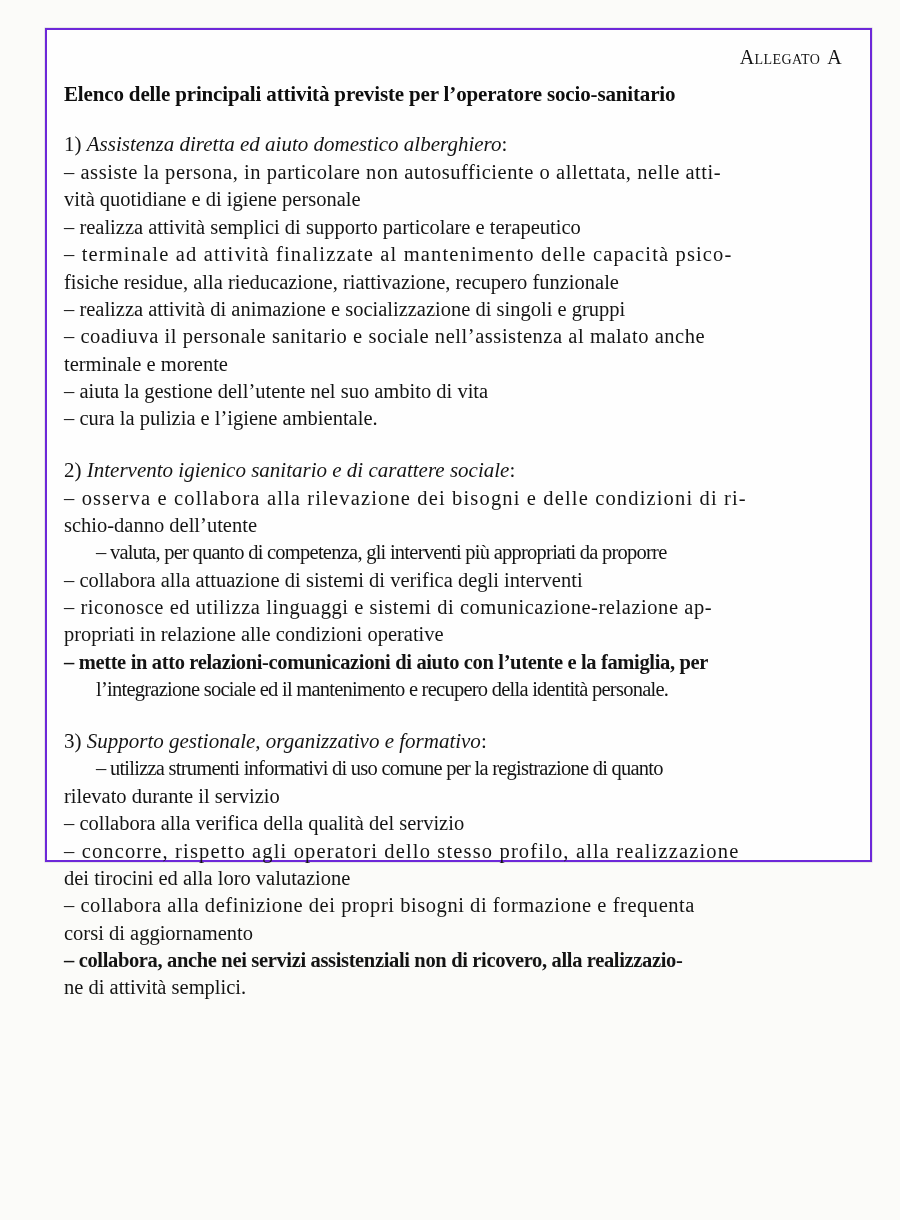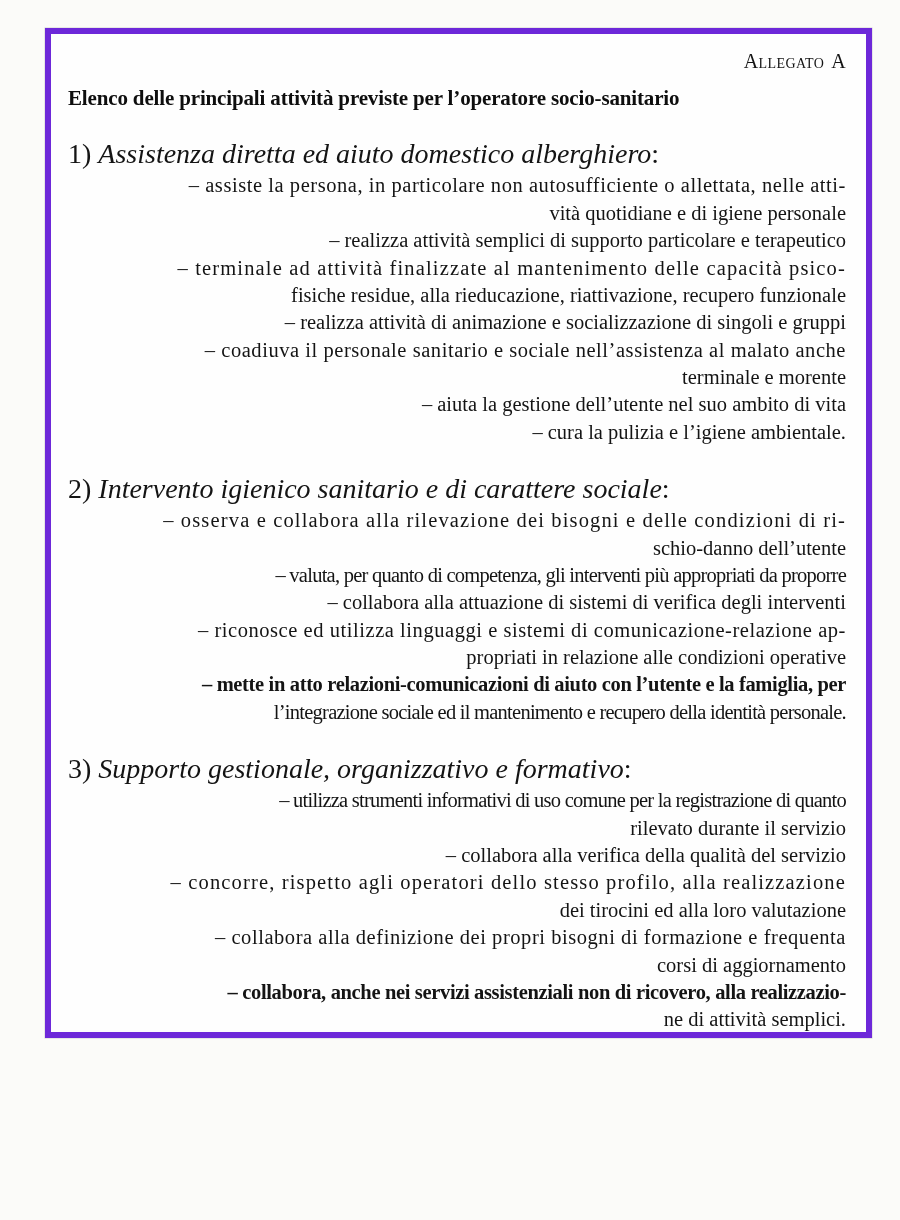--- a/index.html
+++ b/index.html
@@ -14,23 +14,23 @@
     color: #1a1a1a;
     overflow: hidden;
   }
 
   
   #document-frame {
     position: absolute;
     left: 45px;
     top: 28px;
     width: 827px;
-    height: 1010px;
+    height: 834px;
     box-sizing: border-box;
-    border: 6px solid #6d28d9;
+    border: 2px solid #6d28d9;
     background: #fefefe;
     box-shadow: 0 0 0 0.5px rgba(90,90,95,0.25);
   }
 
   #page-inner {
     position: absolute;
     left: 17px;
     top: 8px;
     width: 778px;
   }
@@ -63,21 +63,21 @@
     letter-spacing: -0.15px;
     color: #0e0e0e;
     white-space: nowrap;
   }
 
   
   .section {
     margin-top: 24px;
   }
   .section-heading {
-    font-size: 28px;
+    font-size: 21px;
     line-height: 1.33;
     margin: 0;
     color: #141414;
     white-space: nowrap;
   }
   .section-heading .num {
     font-style: normal;
   }
   .section-heading .ital {
     font-style: italic;
@@ -89,21 +89,21 @@
   .bullet-list {
     list-style: none;
     margin: 0;
     padding: 0;
   }
   .bullet-line {
     font-size: 20.5px;
     line-height: 1.335;
     margin: 0;
     color: #141414;
-    text-align: right;
+    text-align: left;
     white-space: nowrap;
   }
   
   .bullet-line.tight {
     letter-spacing: -0.35px;
     font-weight: bold;
   }
   .bullet-line.tighter {
     letter-spacing: -0.75px;
     margin-left: 32px;

